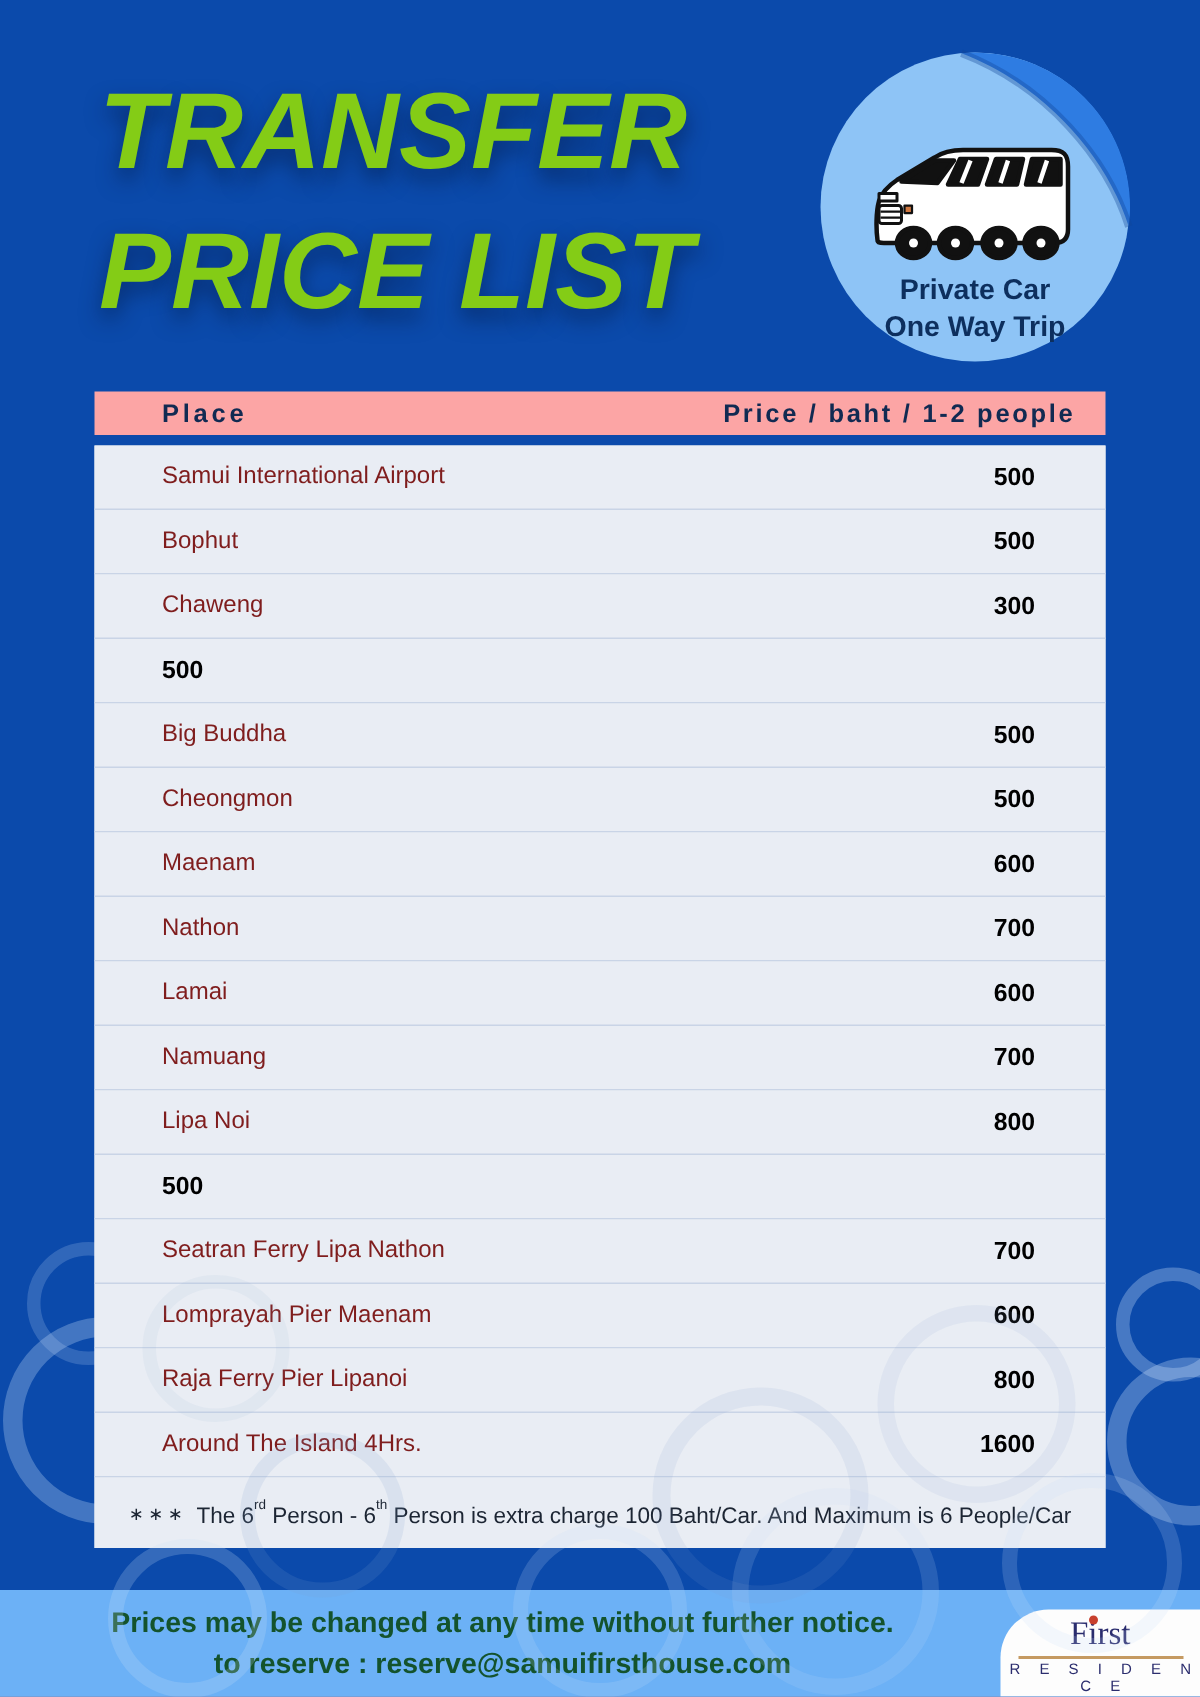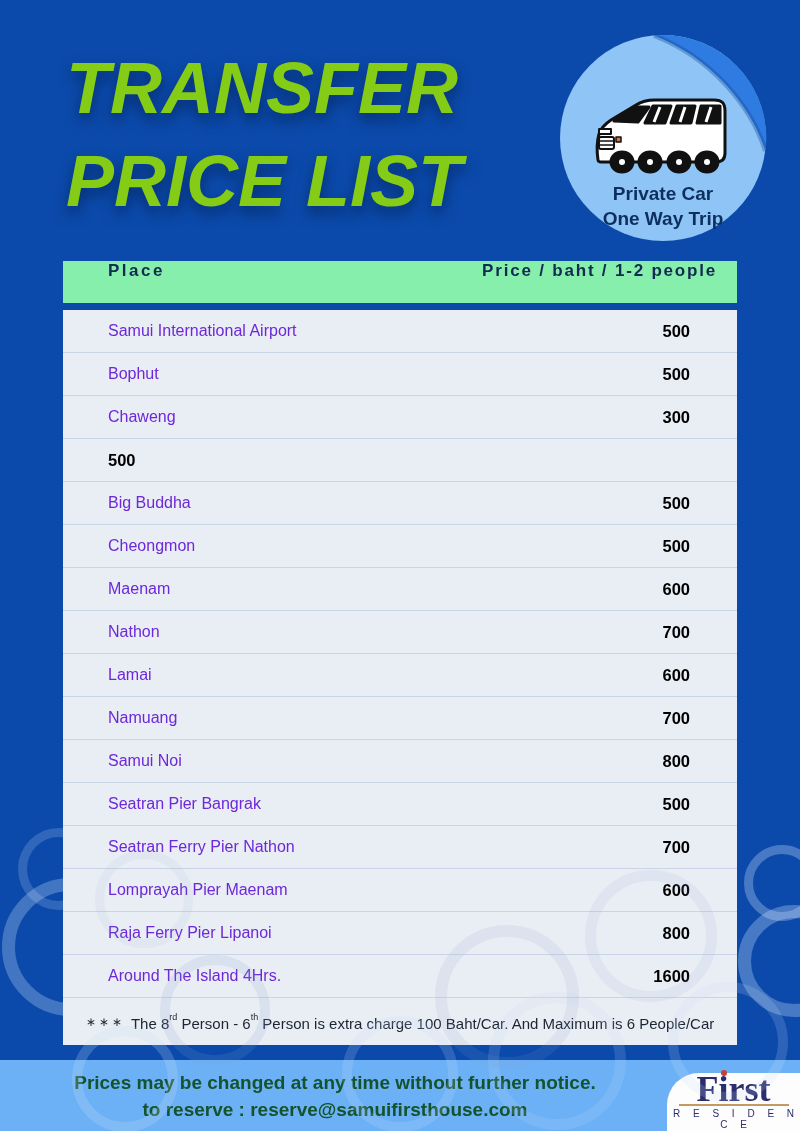--- a/index.html
+++ b/index.html
@@ -16,45 +16,45 @@
   
   .title{
     position:absolute;left:66px;top:42px;
     color:#84cc16;font-style:italic;font-weight:bold;
     font-size:72px;line-height:93px;letter-spacing:0px;
     text-shadow:0 7px 14px rgba(3,24,66,0.55);
     white-space:nowrap;
   }
 
   
-  .badge{position:absolute;left:558px;top:33px;width:210px;height:210px;}
+  .badge{position:absolute;left:545px;top:33px;width:210px;height:210px;}
   .badge svg{position:absolute;left:0;top:0;}
   .badge-text{
     position:absolute;left:0;top:148px;width:210px;
     text-align:center;color:#0d2f5e;font-weight:bold;
     font-size:19px;line-height:25px;
   }
 
   
   .price-table{position:absolute;left:63px;top:261px;width:674px;}
   .thead{
-    height:42px;background:#86efac;color:#112a52;
-    display:flex;font-weight:bold;
+    height:29px;background:#fca5a5;color:#112a52;
+    display:flex;align-items:center;font-weight:bold;
     padding:0 20px 0 45px;box-sizing:border-box;
     font-size:17px;letter-spacing:2.5px;margin-bottom:7px;
   }
   .thead .place-h{flex:1;}
   .thead .price-h{text-align:right;letter-spacing:1.8px;}
   .tbody{background:#e9edf4;}
   .row{
     height:43px;display:flex;align-items:center;
     padding:0 47px 0 45px;box-sizing:border-box;
     border-bottom:1px solid #c9d4e6;background:#e9edf4;
   }
-  .row .place{flex:1;font-size:16px;color:#6d28d9;}
+  .row .place{flex:1;font-size:16px;color:#7f1d1d;}
   .row .price{font-size:16.5px;font-weight:bold;color:#000000;}
   .footnote{
     height:47px;display:flex;align-items:center;justify-content:center;
     font-size:15px;color:#1c2533;background:#e9edf4;
   }
   .footnote .stars{font-family:"DejaVu Sans", sans-serif;font-size:12px;letter-spacing:3px;margin-right:6px;color:#1c2533;}
   .footnote .sup{font-size:9px;vertical-align:9px;}
 
   
   .footer-bar{
@@ -64,22 +64,22 @@
   .footer-text{
     position:absolute;left:0;top:9px;width:670px;text-align:center;
     color:#14532d;font-weight:bold;font-size:19px;line-height:27px;
   }
   .logo-box{
     position:absolute;right:0;bottom:0;width:133px;height:58px;
     background:#fdfdfd;border-top-left-radius:32px;
     text-align:center;box-sizing:border-box;padding-top:2px;
   }
   .brand-name{
-    font-family:"Liberation Serif", serif;font-weight:bold;
-    font-size:36px;line-height:28px;color:#2b2d6e;
+    font-family:"Liberation Serif", serif;font-weight:normal;
+    font-size:22px;line-height:28px;color:#2b2d6e;
   }
   .brand-i{position:relative;}
   .brand-i::after{
     content:"";position:absolute;left:50%;margin-left:-3px;top:1px;
     width:6px;height:6px;border-radius:50%;background:#c8402e;
   }
   .brand-rule{width:110px;height:2px;background:#c59a62;margin:1px auto 2px auto;}
   .brand-sub{font-size:10px;letter-spacing:5px;margin-right:-5px;color:#2b2d6e;}
 </style>
 </head>
@@ -191,31 +191,30 @@
         <span class="place">Lamai</span>
         <span class="price">600</span>
       </div>
 
       <div class="row">
         <span class="place">Namuang</span>
         <span class="price">700</span>
       </div>
 
       <div class="row">
-        <span class="place">Samui Noi</span>
+        <span class="place">Lipa Noi</span>
         <span class="price">800</span>
       </div>
 
       <div class="row">
-        <span class="place">Seatran Pier Bangrak</span>
-        <span class="price">500</span>
-      </div>
-
-      <div class="row">
-        <span class="place">Seatran Ferry Pier Nathon</span>
+        <span class="price">500</span>
+      </div>
+
+      <div class="row">
+        <span class="place">Seatran Ferry Lipa Nathon</span>
         <span class="price">700</span>
       </div>
 
       <div class="row">
         <span class="place">Lomprayah Pier Maenam</span>
         <span class="price">600</span>
       </div>
 
       <div class="row">
         <span class="place">Raja Ferry Pier Lipanoi</span>
@@ -223,21 +222,21 @@
       </div>
 
       <div class="row">
         <span class="place">Around The Island 4Hrs.</span>
         <span class="price">1600</span>
       </div>
     </div>
 
     <div class="footnote" id="footnote-row">
       <span class="stars">∗∗∗</span>
-      <span><span>The 8</span><span class="sup">rd</span><span> Person - 6</span><span class="sup">th</span><span> Person is extra charge 100 Baht/Car. And Maximum is 6 People/Car</span></span>
+      <span><span>The 6</span><span class="sup">rd</span><span> Person - 6</span><span class="sup">th</span><span> Person is extra charge 100 Baht/Car. And Maximum is 6 People/Car</span></span>
     </div>
   </div>
 </div>
 
 <div class="footer-bar">
   <div class="footer-text">
     <div>Prices may be changed at any time without further notice.</div>
     <div>to reserve : reserve@samuifirsthouse.com</div>
   </div>
   <div class="logo-box">

